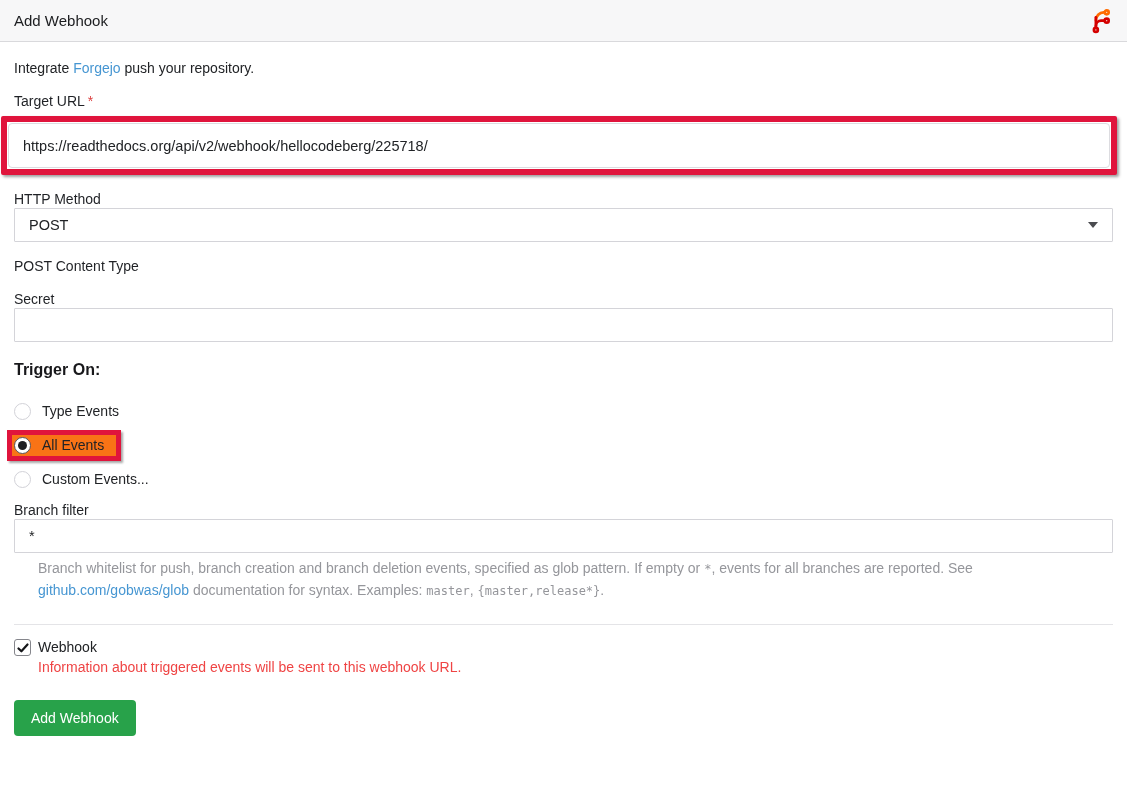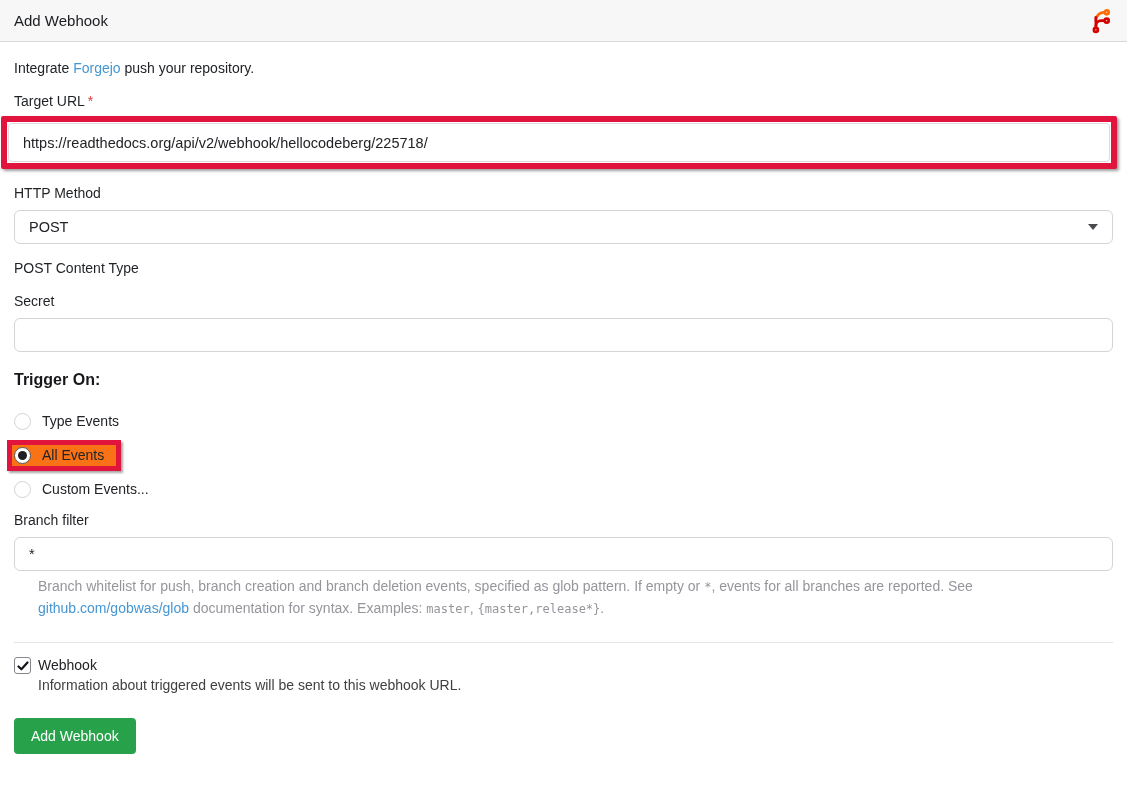--- a/index.html
+++ b/index.html
@@ -33,27 +33,27 @@
     margin-top: 16px;
     line-height: 17px;
     color: #1f2125;
   }
   .field-label .req { color: #db4040; margin-left: 3px; }
 
   .text-input, .select {
     width: 100%;
     height: 34px;
     border: 1px solid #d4d4d9;
-    border-radius: 6px;
+    border-radius: 1px;
     background: #fff;
     font-family: "Liberation Sans", sans-serif;
     font-size: 14.5px;
     color: #212326;
     padding: 0 14px;
-    margin-top: 8px;
+    margin-top: 0;
     outline: none;
   }
   .select {
     display: flex;
     align-items: center;
     justify-content: space-between;
     cursor: pointer;
     user-select: none;
   }
   .caret {
@@ -65,21 +65,21 @@
 
   
   .url-annotation {
     margin: 6px -4px 0 -13px;
     border: 6px solid #e0143c;
     border-radius: 2px;
     padding: 1px;
     box-shadow: 2px 2px 3px rgba(40, 40, 40, 0.45);
     background: #fff;
   }
-  .url-annotation .text-input { margin-top: 0; height: 39px; border-color: #dcdce0; border-radius: 4px; }
+  .url-annotation .text-input { margin-top: 0; height: 45px; border-color: #dcdce0; border-radius: 4px; }
   .mt12 { }
 
   .section-heading {
     margin-top: 18px;
     font-size: 16px;
     font-weight: 700;
     line-height: 20px;
     color: #18181b;
   }
 
@@ -128,21 +128,21 @@
     width: 17px; height: 17px;
     border: 1px solid #85868c;
     border-radius: 3px;
     background: #fff;
     margin-right: 7px;
     flex: 0 0 auto;
     display: flex; align-items: center; justify-content: center;
     cursor: pointer;
   }
   .active-label { line-height: 17px; cursor: pointer; }
-  .active-desc { margin-top: 3px; padding-left: 24px; line-height: 17px; color: #404040; }
+  .active-desc { margin-top: 3px; padding-left: 24px; line-height: 17px; color: #ef4444; }
 
   .submit-btn {
     margin-top: 24px;
     display: inline-block;
     background: #28a24a;
     color: #fff;
     border: none;
     border-radius: 4px;
     font-family: "Liberation Sans", sans-serif;
     font-size: 14px;

